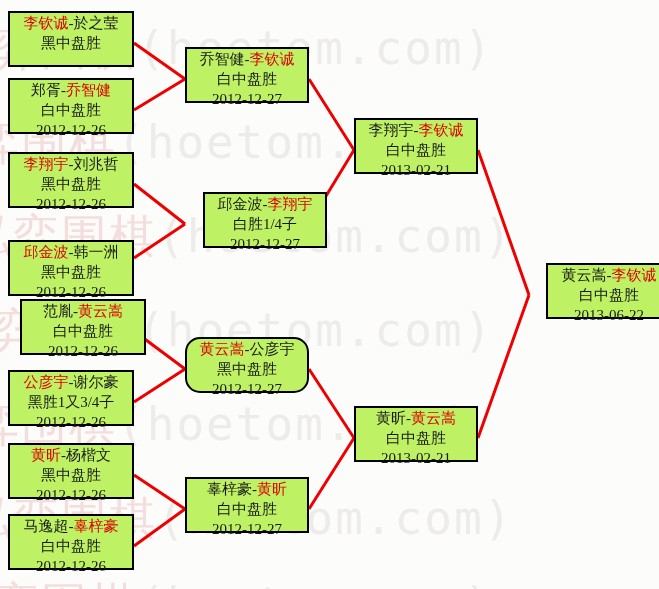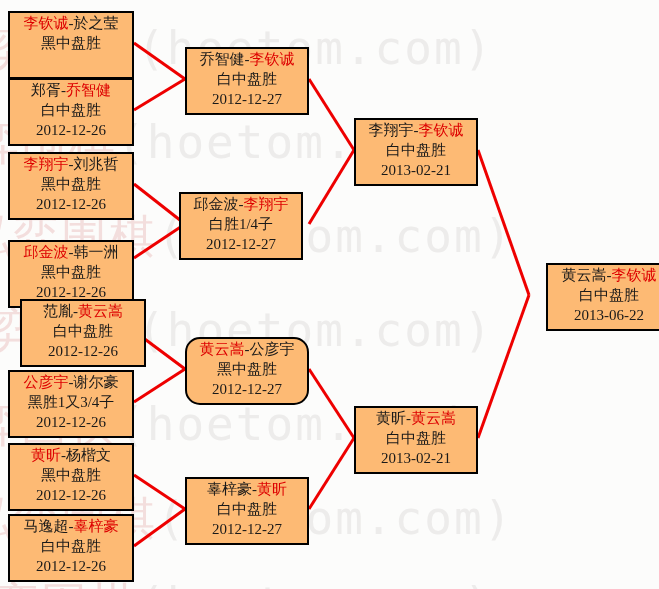--- a/index.html
+++ b/index.html
@@ -12,23 +12,23 @@
   .wm-layer{position:absolute;left:0;top:0;width:100%;height:100%;z-index:0;}
   .wm-row{position:absolute;white-space:nowrap;font-family:"DejaVu Sans Mono","Liberation Mono",monospace;
           font-size:46px;letter-spacing:2px;user-select:none;}
   .wm-cjk{color:#f3dedd;}
   .wm-latin{color:#edeceb;}
   
   .lines{position:absolute;left:0;top:0;z-index:1;}
   
   .match{
     position:absolute;box-sizing:border-box;z-index:2;
-    border:2px solid #000000;background:#fdba74;
+    border:2px solid #000000;background:#bef264;
     text-align:center;color:#191919;font-size:15px;line-height:20px;
-    height:68px;
+    height:56px;
   }
   .w1{width:126px;}
   .w2{width:124px;}
   .p{color:#191919;}
   .p.win{color:#dd0000;}
   .sep{color:#191919;}
 </style>
 </head>
 <body>
 
@@ -101,21 +101,21 @@
     <div><span class="p">马逸超</span><span class="sep">-</span><span class="p win">辜梓豪</span></div>
     <div>白中盘胜</div>
     <div>2012-12-26</div>
   </div>
 
   <div class="match w2" style="left:185px;top:47px;">
     <div><span class="p">乔智健</span><span class="sep">-</span><span class="p win">李钦诚</span></div>
     <div>白中盘胜</div>
     <div>2012-12-27</div>
   </div>
-  <div class="match w2" style="left:179px;top:192px;">
+  <div class="match w2" style="left:203px;top:192px;">
     <div><span class="p">邱金波</span><span class="sep">-</span><span class="p win">李翔宇</span></div>
     <div>白胜1/4子</div>
     <div>2012-12-27</div>
   </div>
   <div class="match w2" style="left:185px;top:337px;border-radius:15px;">
     <div><span class="p win">黄云嵩</span><span class="sep">-</span><span class="p">公彦宇</span></div>
     <div>黑中盘胜</div>
     <div>2012-12-27</div>
   </div>
   <div class="match w2" style="left:185px;top:477px;">

